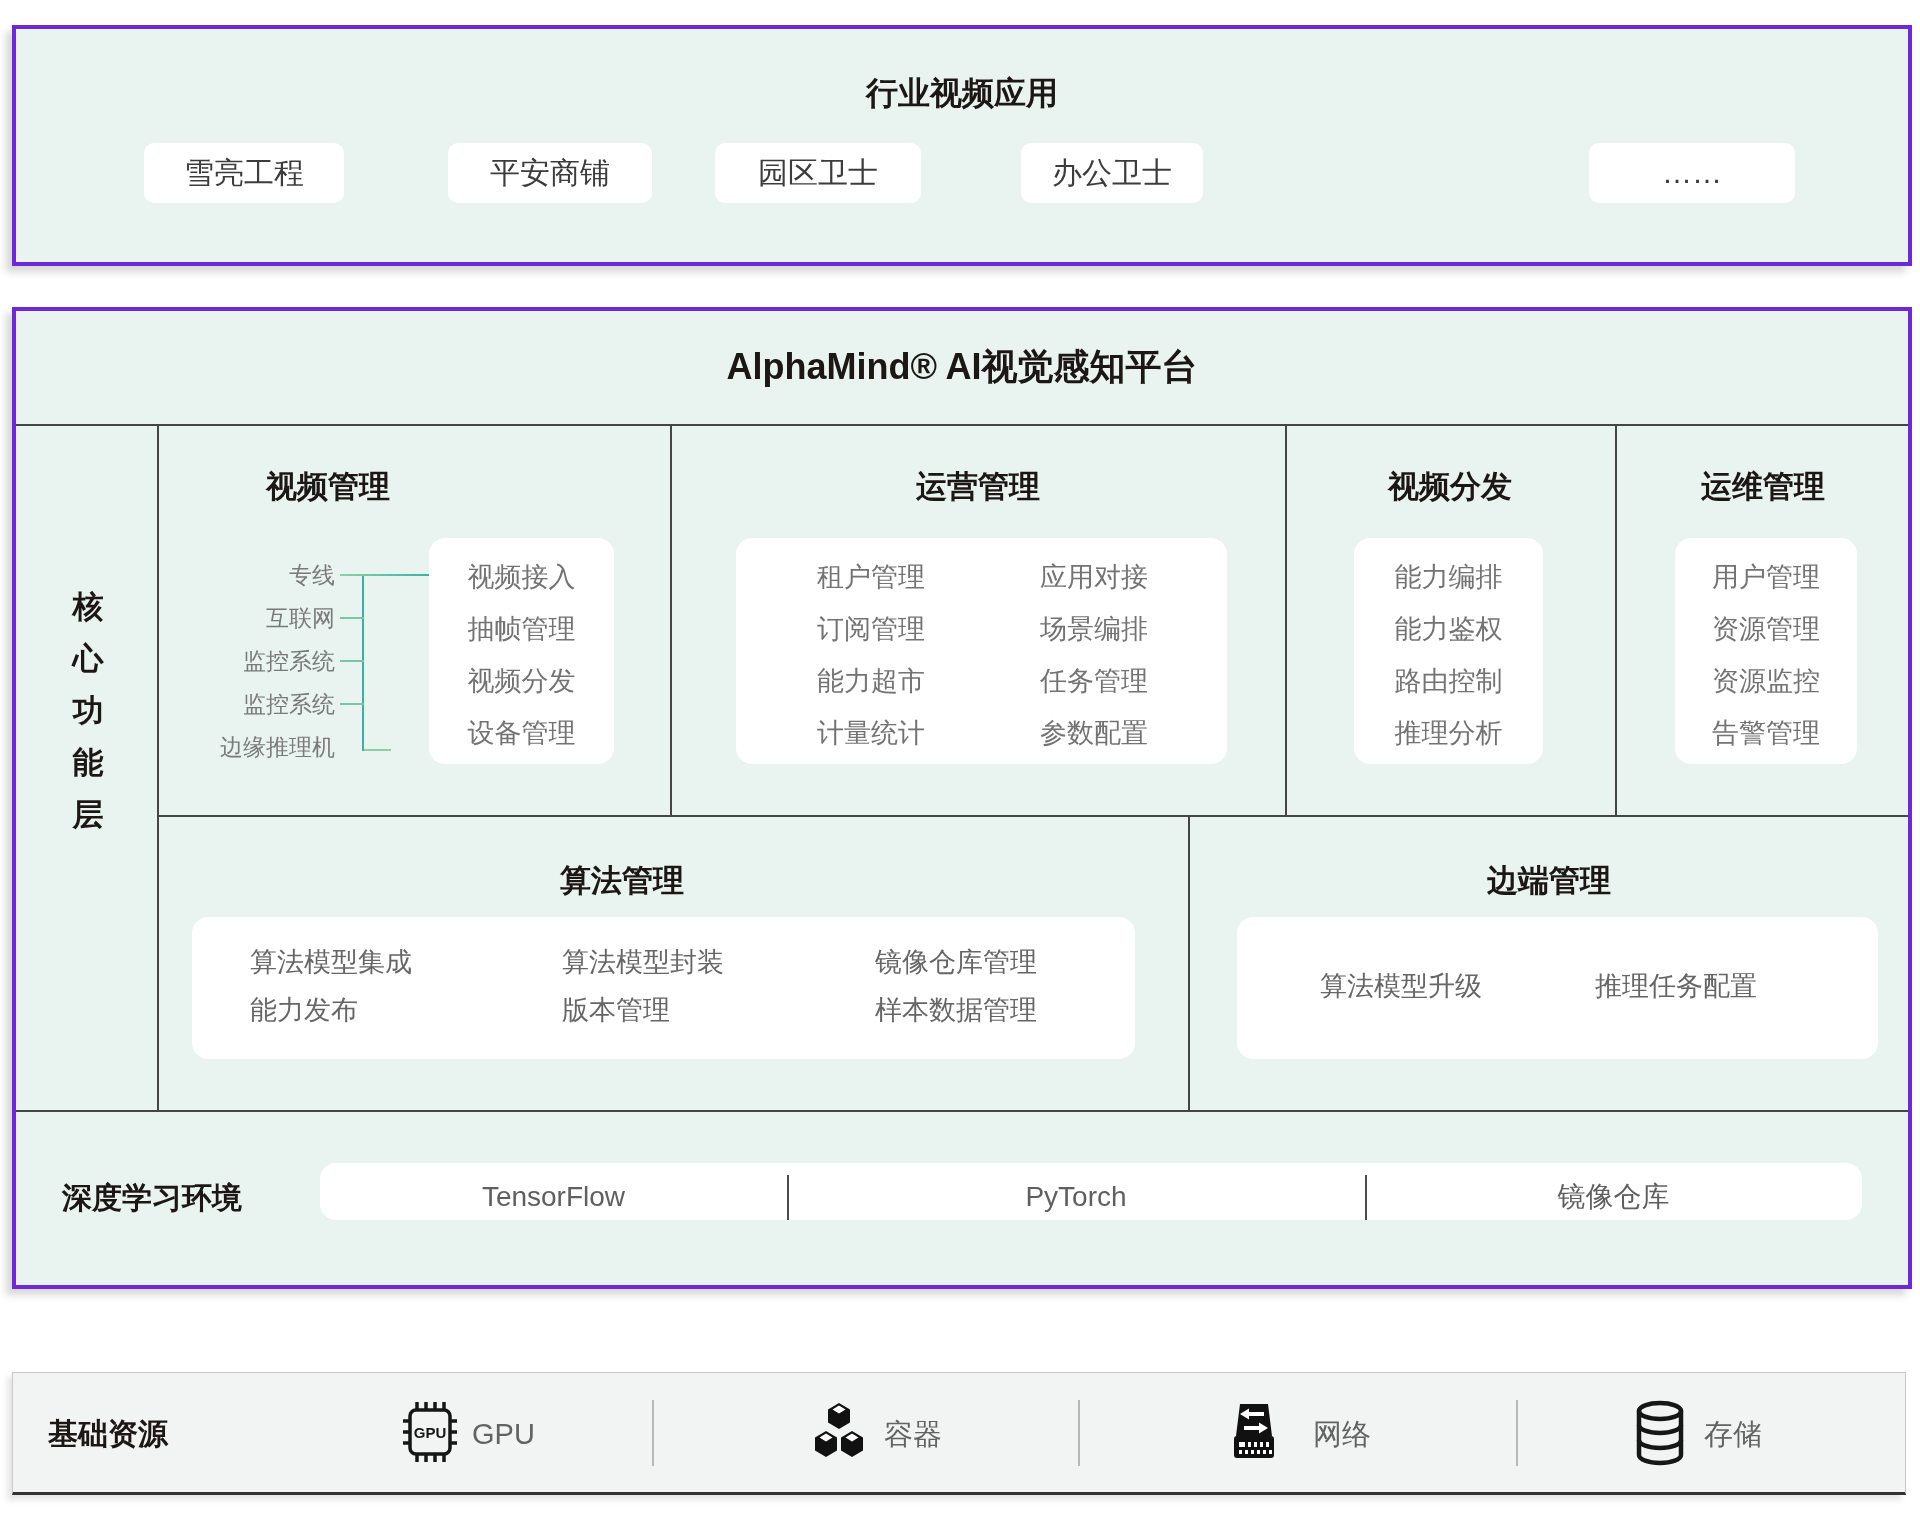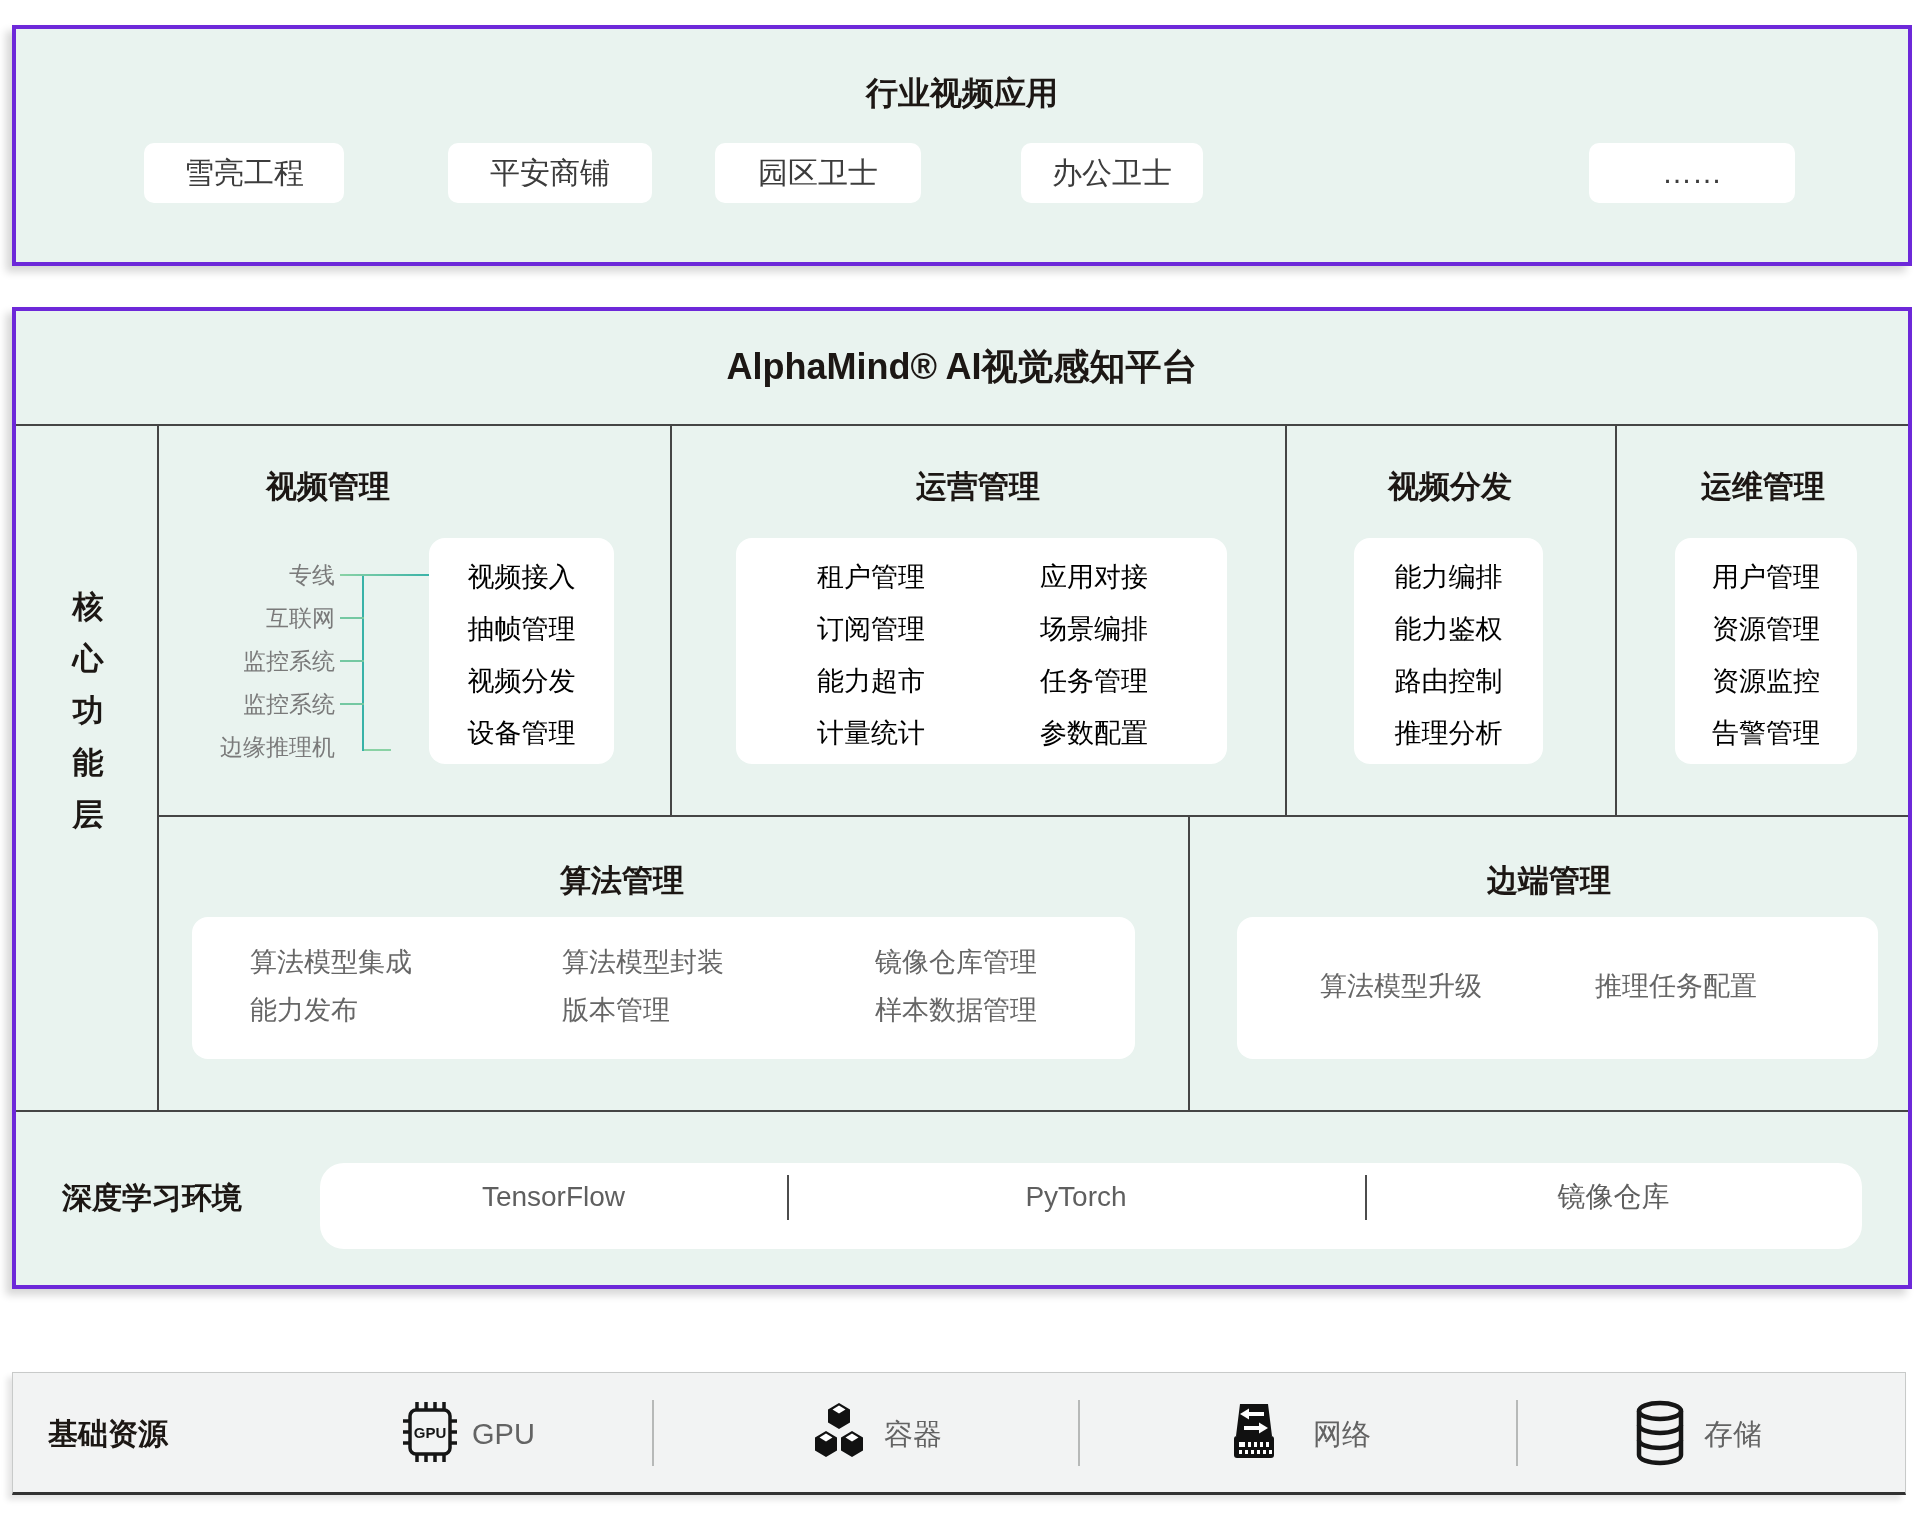--- a/index.html
+++ b/index.html
@@ -10,21 +10,21 @@
         box-shadow:-6px 6px 8px rgba(0,0,0,0.16);}
   .band-title{position:absolute;left:0;right:0;text-align:center;font-size:32px;font-weight:700;
               color:#1c1714;height:40px;line-height:40px;}
   .chip{position:absolute;top:114px;height:60px;background:#ffffff;border-radius:10px;
         text-align:center;line-height:60px;font-size:30px;color:#3c3c3c;}
   .line{position:absolute;background:#454545;}
   .sec-title{position:absolute;width:200px;height:34px;line-height:34px;text-align:center;
              font-size:31px;font-weight:700;color:#1c1714;}
   .wbox{position:absolute;background:#ffffff;border-radius:16px;}
   .vrow{position:absolute;left:0;right:0;height:30px;line-height:30px;text-align:center;
-        font-size:27px;color:#000000;}
+        font-size:27px;color:#737373;}
   .lrow{position:absolute;height:30px;line-height:30px;text-align:left;font-size:27px;color:#666666;}
   .src{position:absolute;left:136px;width:183px;height:28px;line-height:28px;text-align:right;
        font-size:23px;color:#7a7a7a;}
   .teal-v{position:absolute;width:2px;background:#38b2a8;}
   .stub{position:absolute;height:2px;background:#74c8a2;}
   .core-char{display:block;width:90px;height:52px;line-height:52px;text-align:center;
              font-size:31px;font-weight:700;color:#1c1714;}
   .dl-seg{position:absolute;top:0;height:68px;line-height:68px;text-align:center;
           font-size:28px;color:#5f5f5f;}
   .dl-div{position:absolute;top:12px;height:45px;width:2px;background:#4c4c4c;}
@@ -138,21 +138,21 @@
       <div class="lrow" style="left:683px;top:78px;">样本数据管理</div>
     </div>
 
     <div class="sec-title" style="left:1433px;top:553px;">边端管理</div>
     <div class="wbox" style="left:1221px;top:606px;width:641px;height:142px;">
       <div class="lrow" style="left:83px;top:54px;">算法模型升级</div>
       <div class="lrow" style="left:358px;top:54px;">推理任务配置</div>
     </div>
 
     <div class="dl-label" style="left:46px;top:870px;">深度学习环境</div>
-    <div class="wbox" style="left:304px;top:852px;width:1542px;height:86px;border-radius:24px;">
+    <div class="wbox" style="left:304px;top:852px;width:1542px;height:57px;border-radius:16px;">
       <div class="dl-seg" style="left:0;width:467px;">TensorFlow</div>
       <div class="dl-seg" style="left:467px;width:578px;">PyTorch</div>
       <div class="dl-seg" style="left:1045px;width:497px;">镜像仓库</div>
       <div class="dl-div" style="left:467px;"></div>
       <div class="dl-div" style="left:1045px;"></div>
     </div>
   </div>
 
   <div class="infra-band">
     <div class="infra-label" style="left:35px;top:44px;">基础资源</div>

